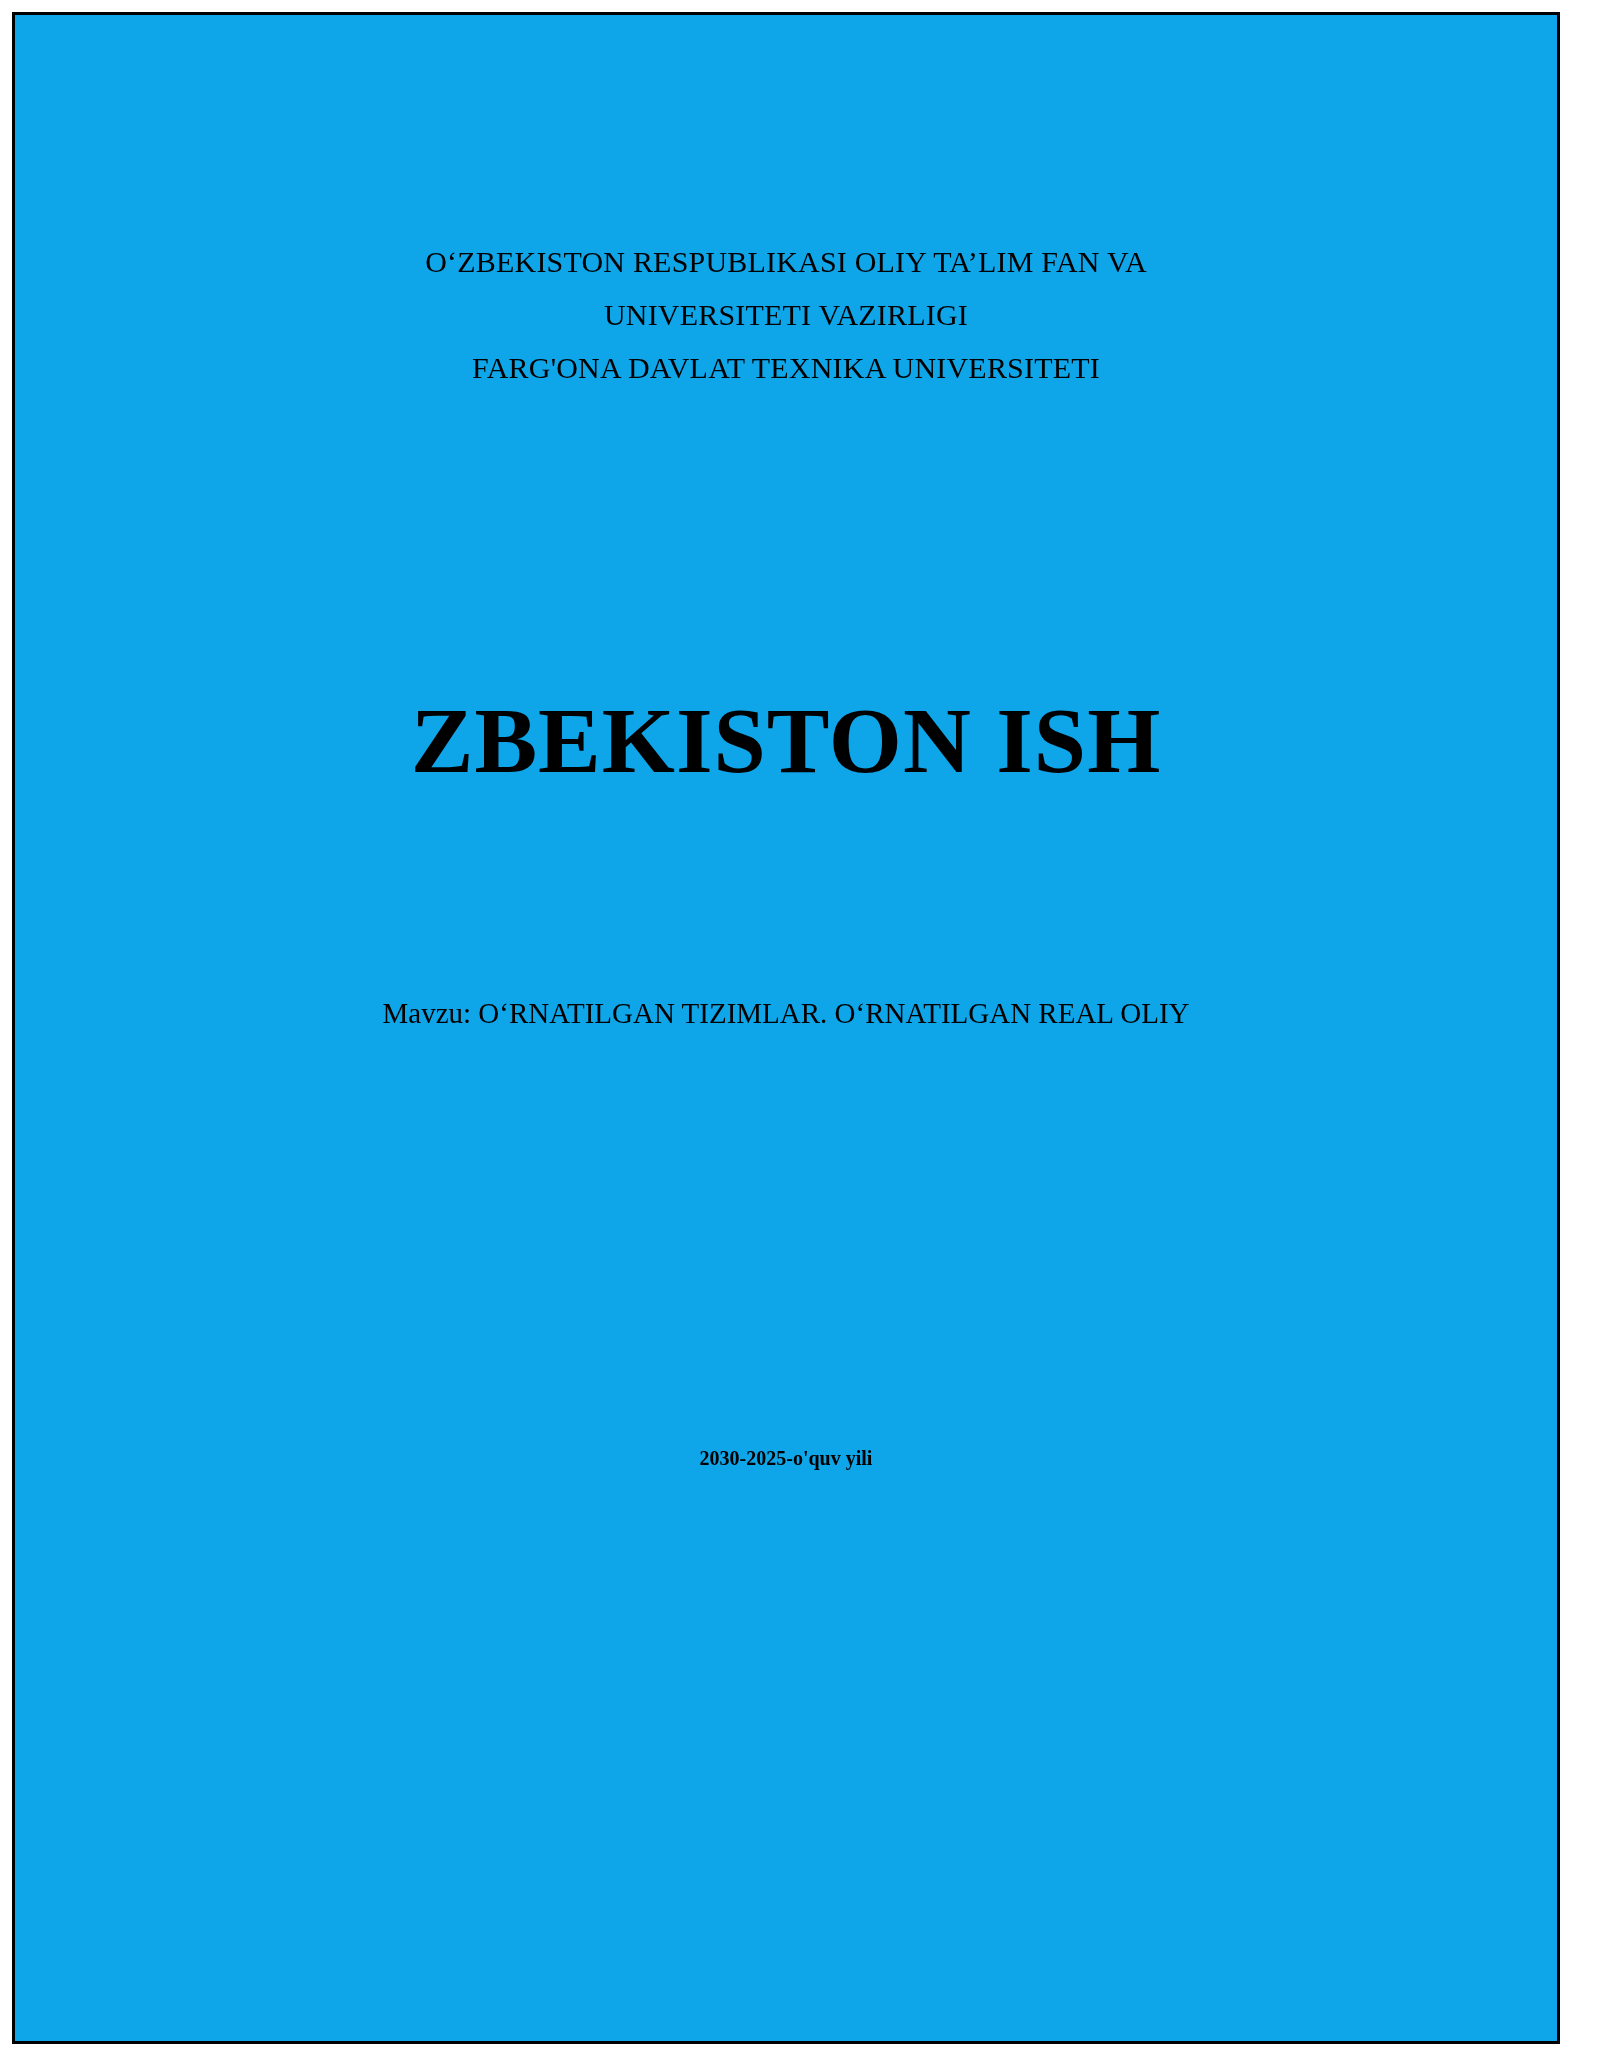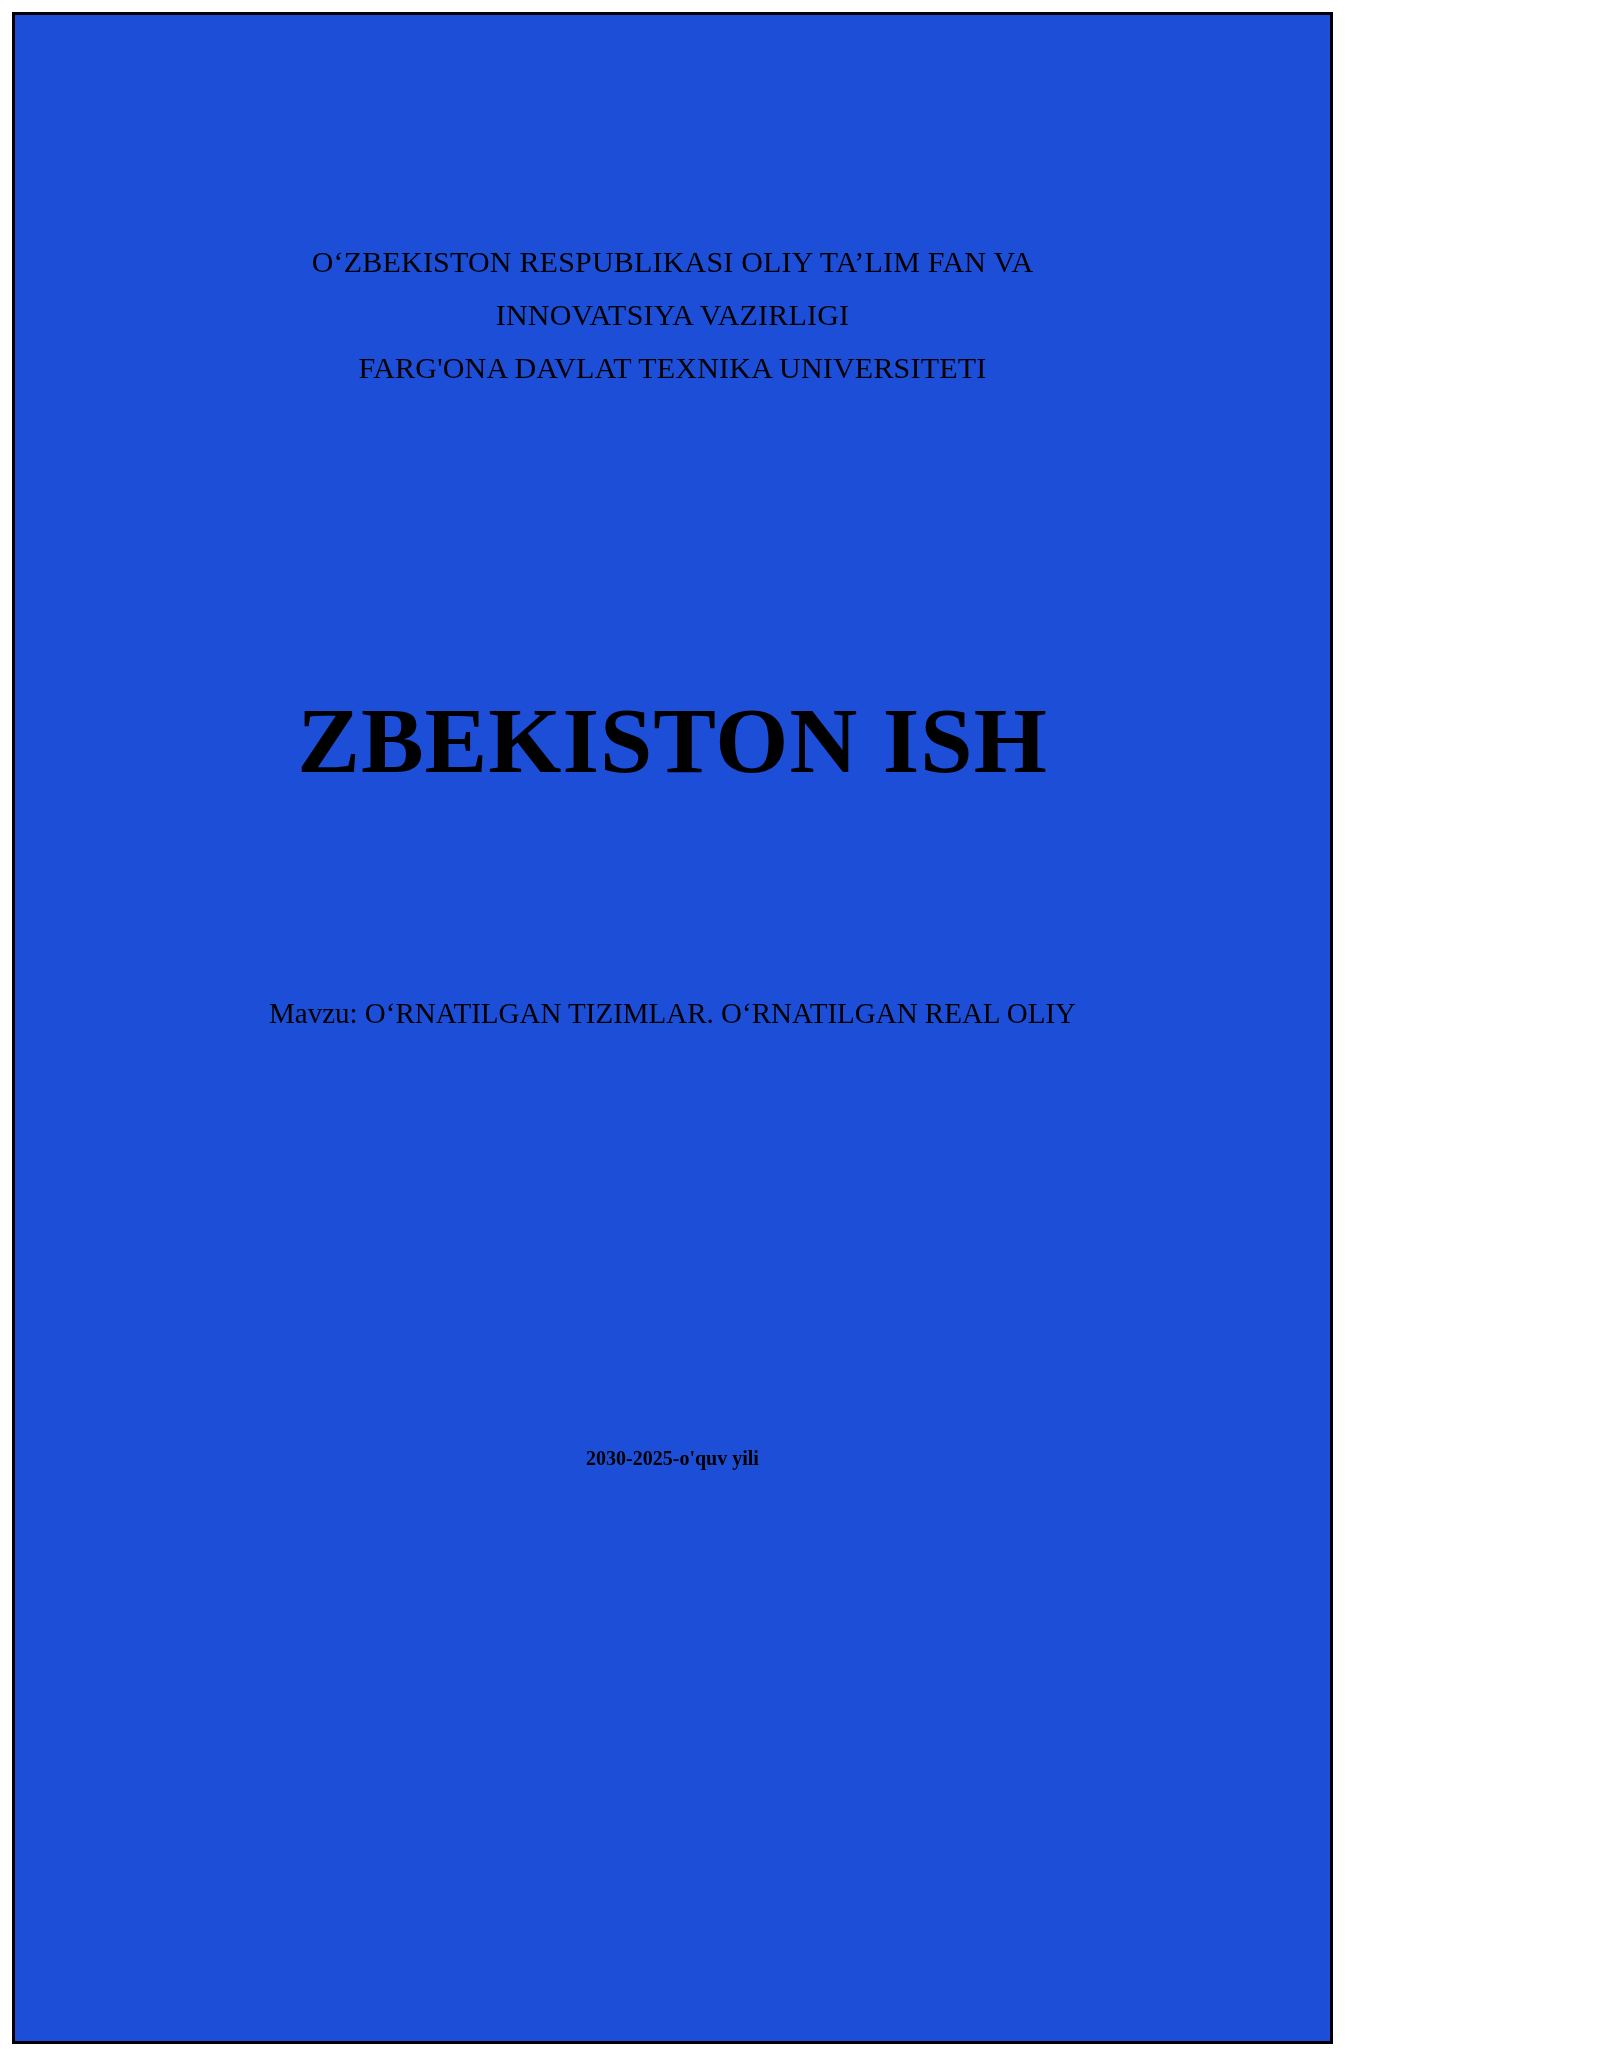--- a/index.html
+++ b/index.html
@@ -12,25 +12,25 @@
     height: 2070px;
     font-family: "Liberation Serif", serif;
     color: #000000;
     overflow: hidden;
   }
 
   .page-frame {
     position: absolute;
     left: 12px;
     top: 12px;
-    width: 1321px;
+    width: 1548px;
     height: 2032px;
     border: 3px solid #000000;
     box-sizing: border-box;
-    background: #1d4ed8;
+    background: #0ea5e9;
   }
 
   .page-inner {
     position: absolute;
     left: 0;
     top: 0;
     right: 0;
     bottom: 0;
     padding: 0;
   }
@@ -97,21 +97,21 @@
   }
 </style>
 </head>
 <body>
 
 <div class="page-frame">
   <div class="page-inner">
 
     <div class="header-block">
       <div class="header-line">O‘ZBEKISTON RESPUBLIKASI OLIY TA’LIM FAN VA</div>
-      <div class="header-line">INNOVATSIYA VAZIRLIGI</div>
+      <div class="header-line">UNIVERSITETI VAZIRLIGI</div>
       <div class="header-line">FARG'ONA DAVLAT TEXNIKA UNIVERSITETI</div>
     </div>
 
     <div class="title-block">
       <div class="doc-title">ZBEKISTON ISH</div>
     </div>
 
     <div class="subject-block">
       <div class="subject-line">Mavzu: O‘RNATILGAN TIZIMLAR. O‘RNATILGAN REAL OLIY</div>
     </div>

